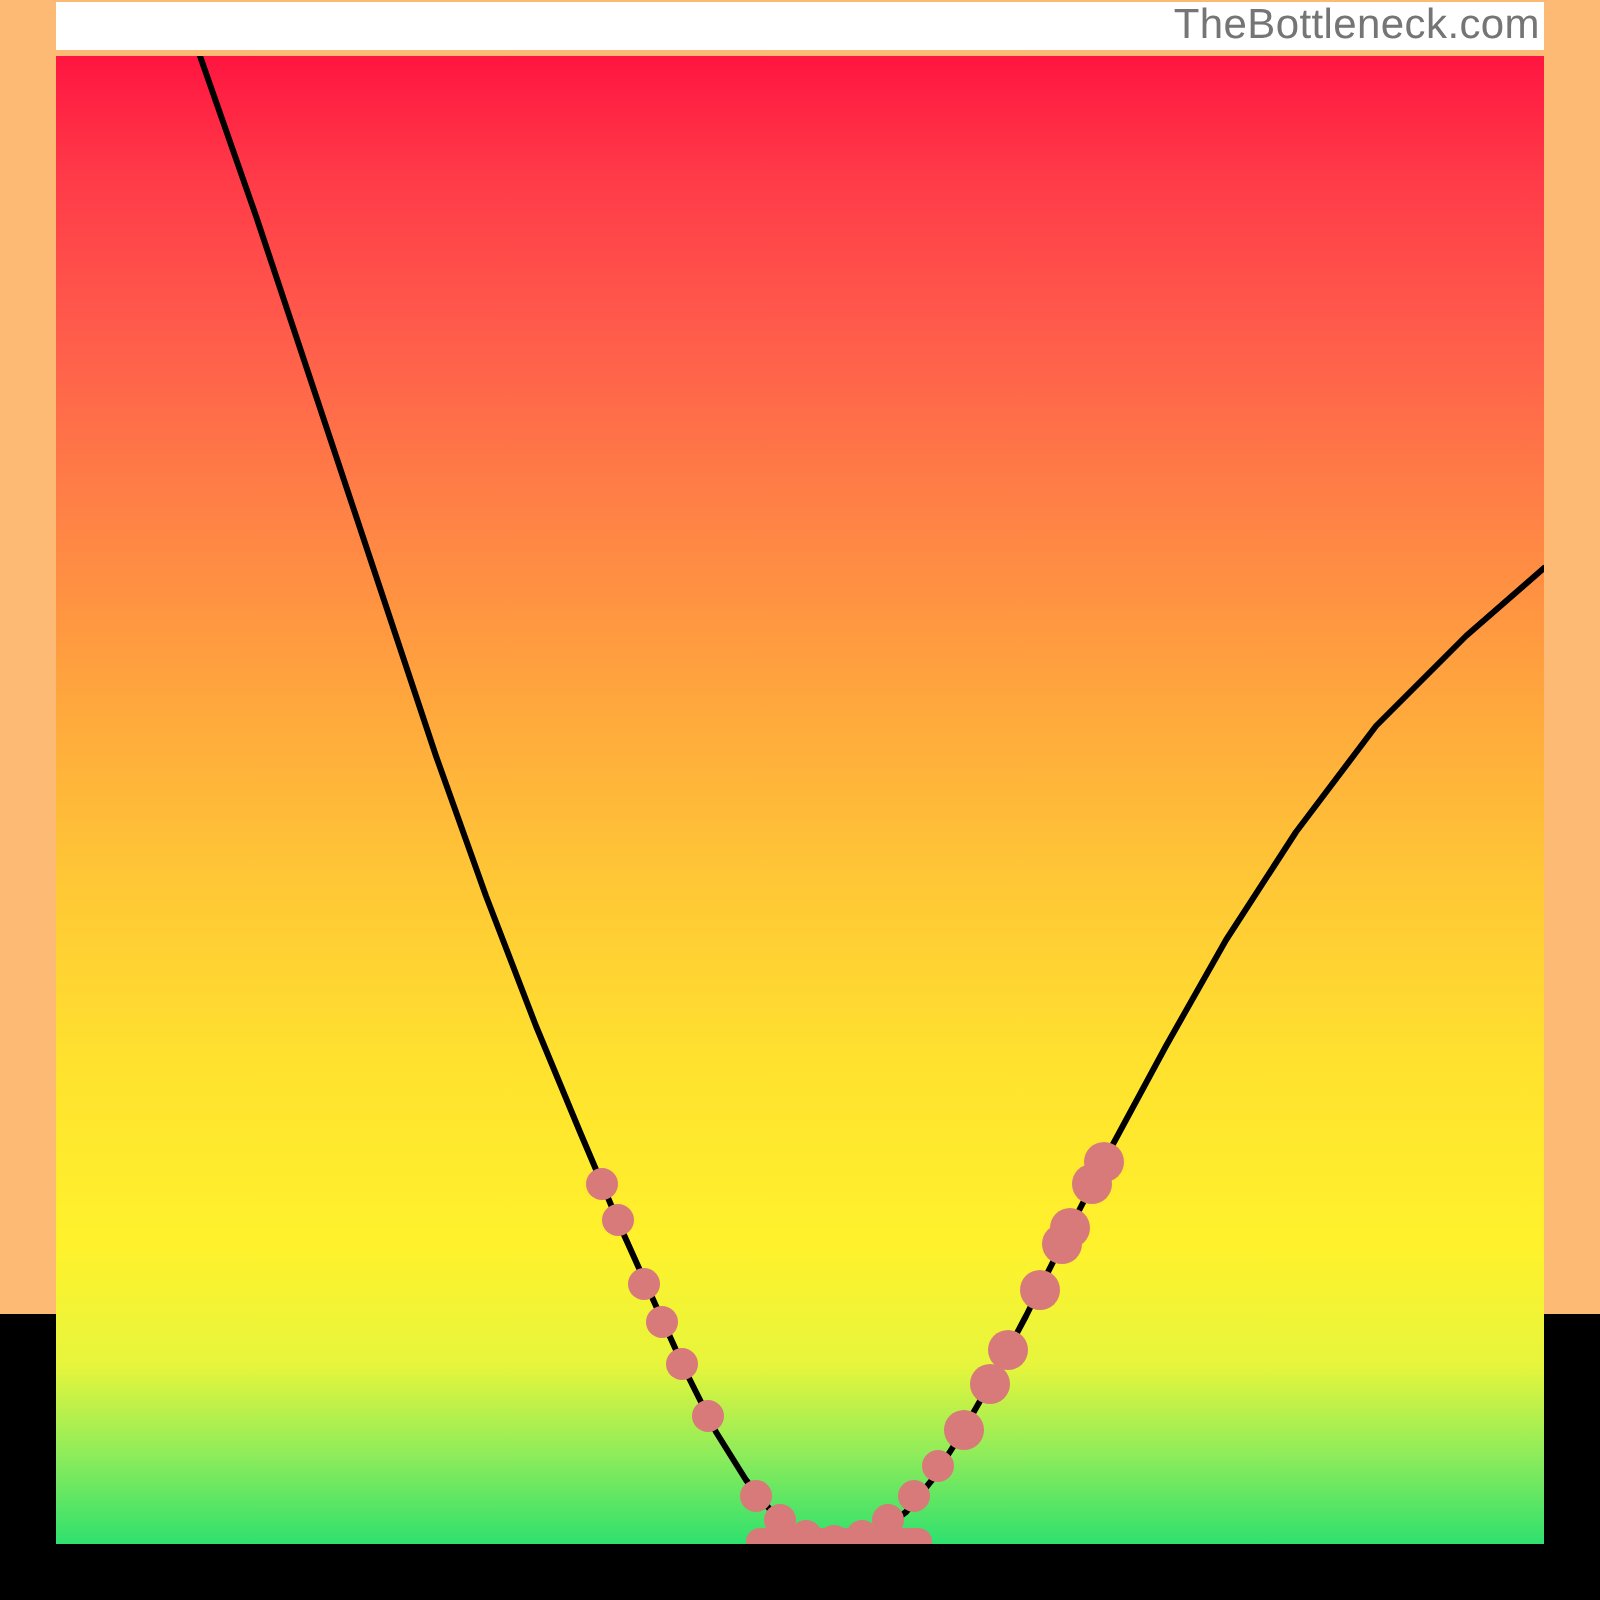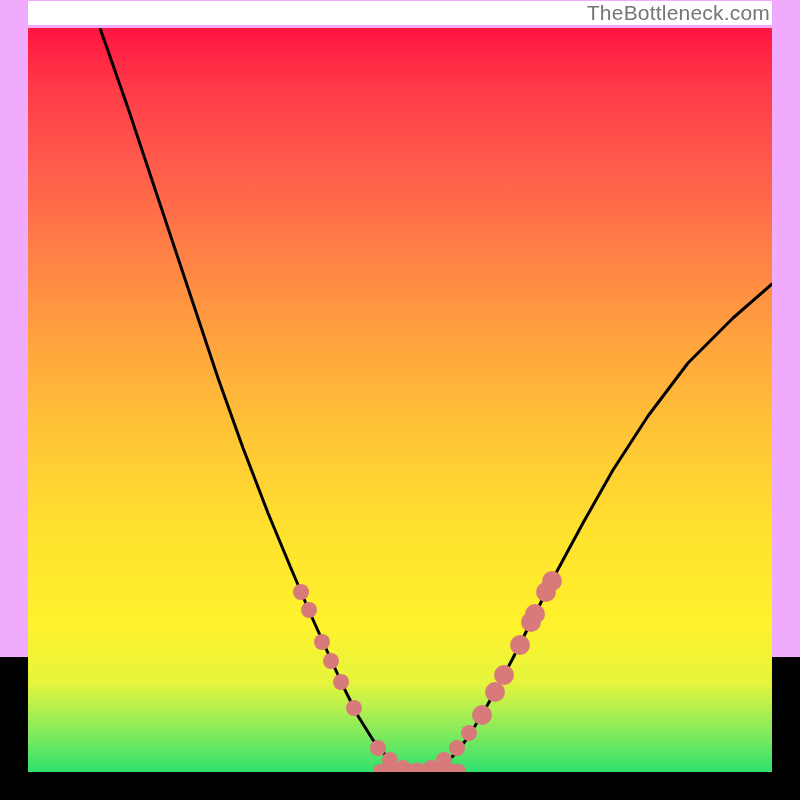--- a/index.html
+++ b/index.html
@@ -10,21 +10,21 @@
     overflow: hidden;
     background: #000;
     font-family: Arial, Helvetica, sans-serif;
   }
   .frame {
     position: absolute;
     top: 0;
     left: 0;
     width: 800px;
     height: 657px;
-    background: #f0abfc;
+    background: #fdba74;
   }
   .plot {
     position: absolute;
     top: 28px;
     left: 28px;
     width: 744px;
     height: 744px;
     background: linear-gradient(
       to bottom,
       #ff1540 0%,

